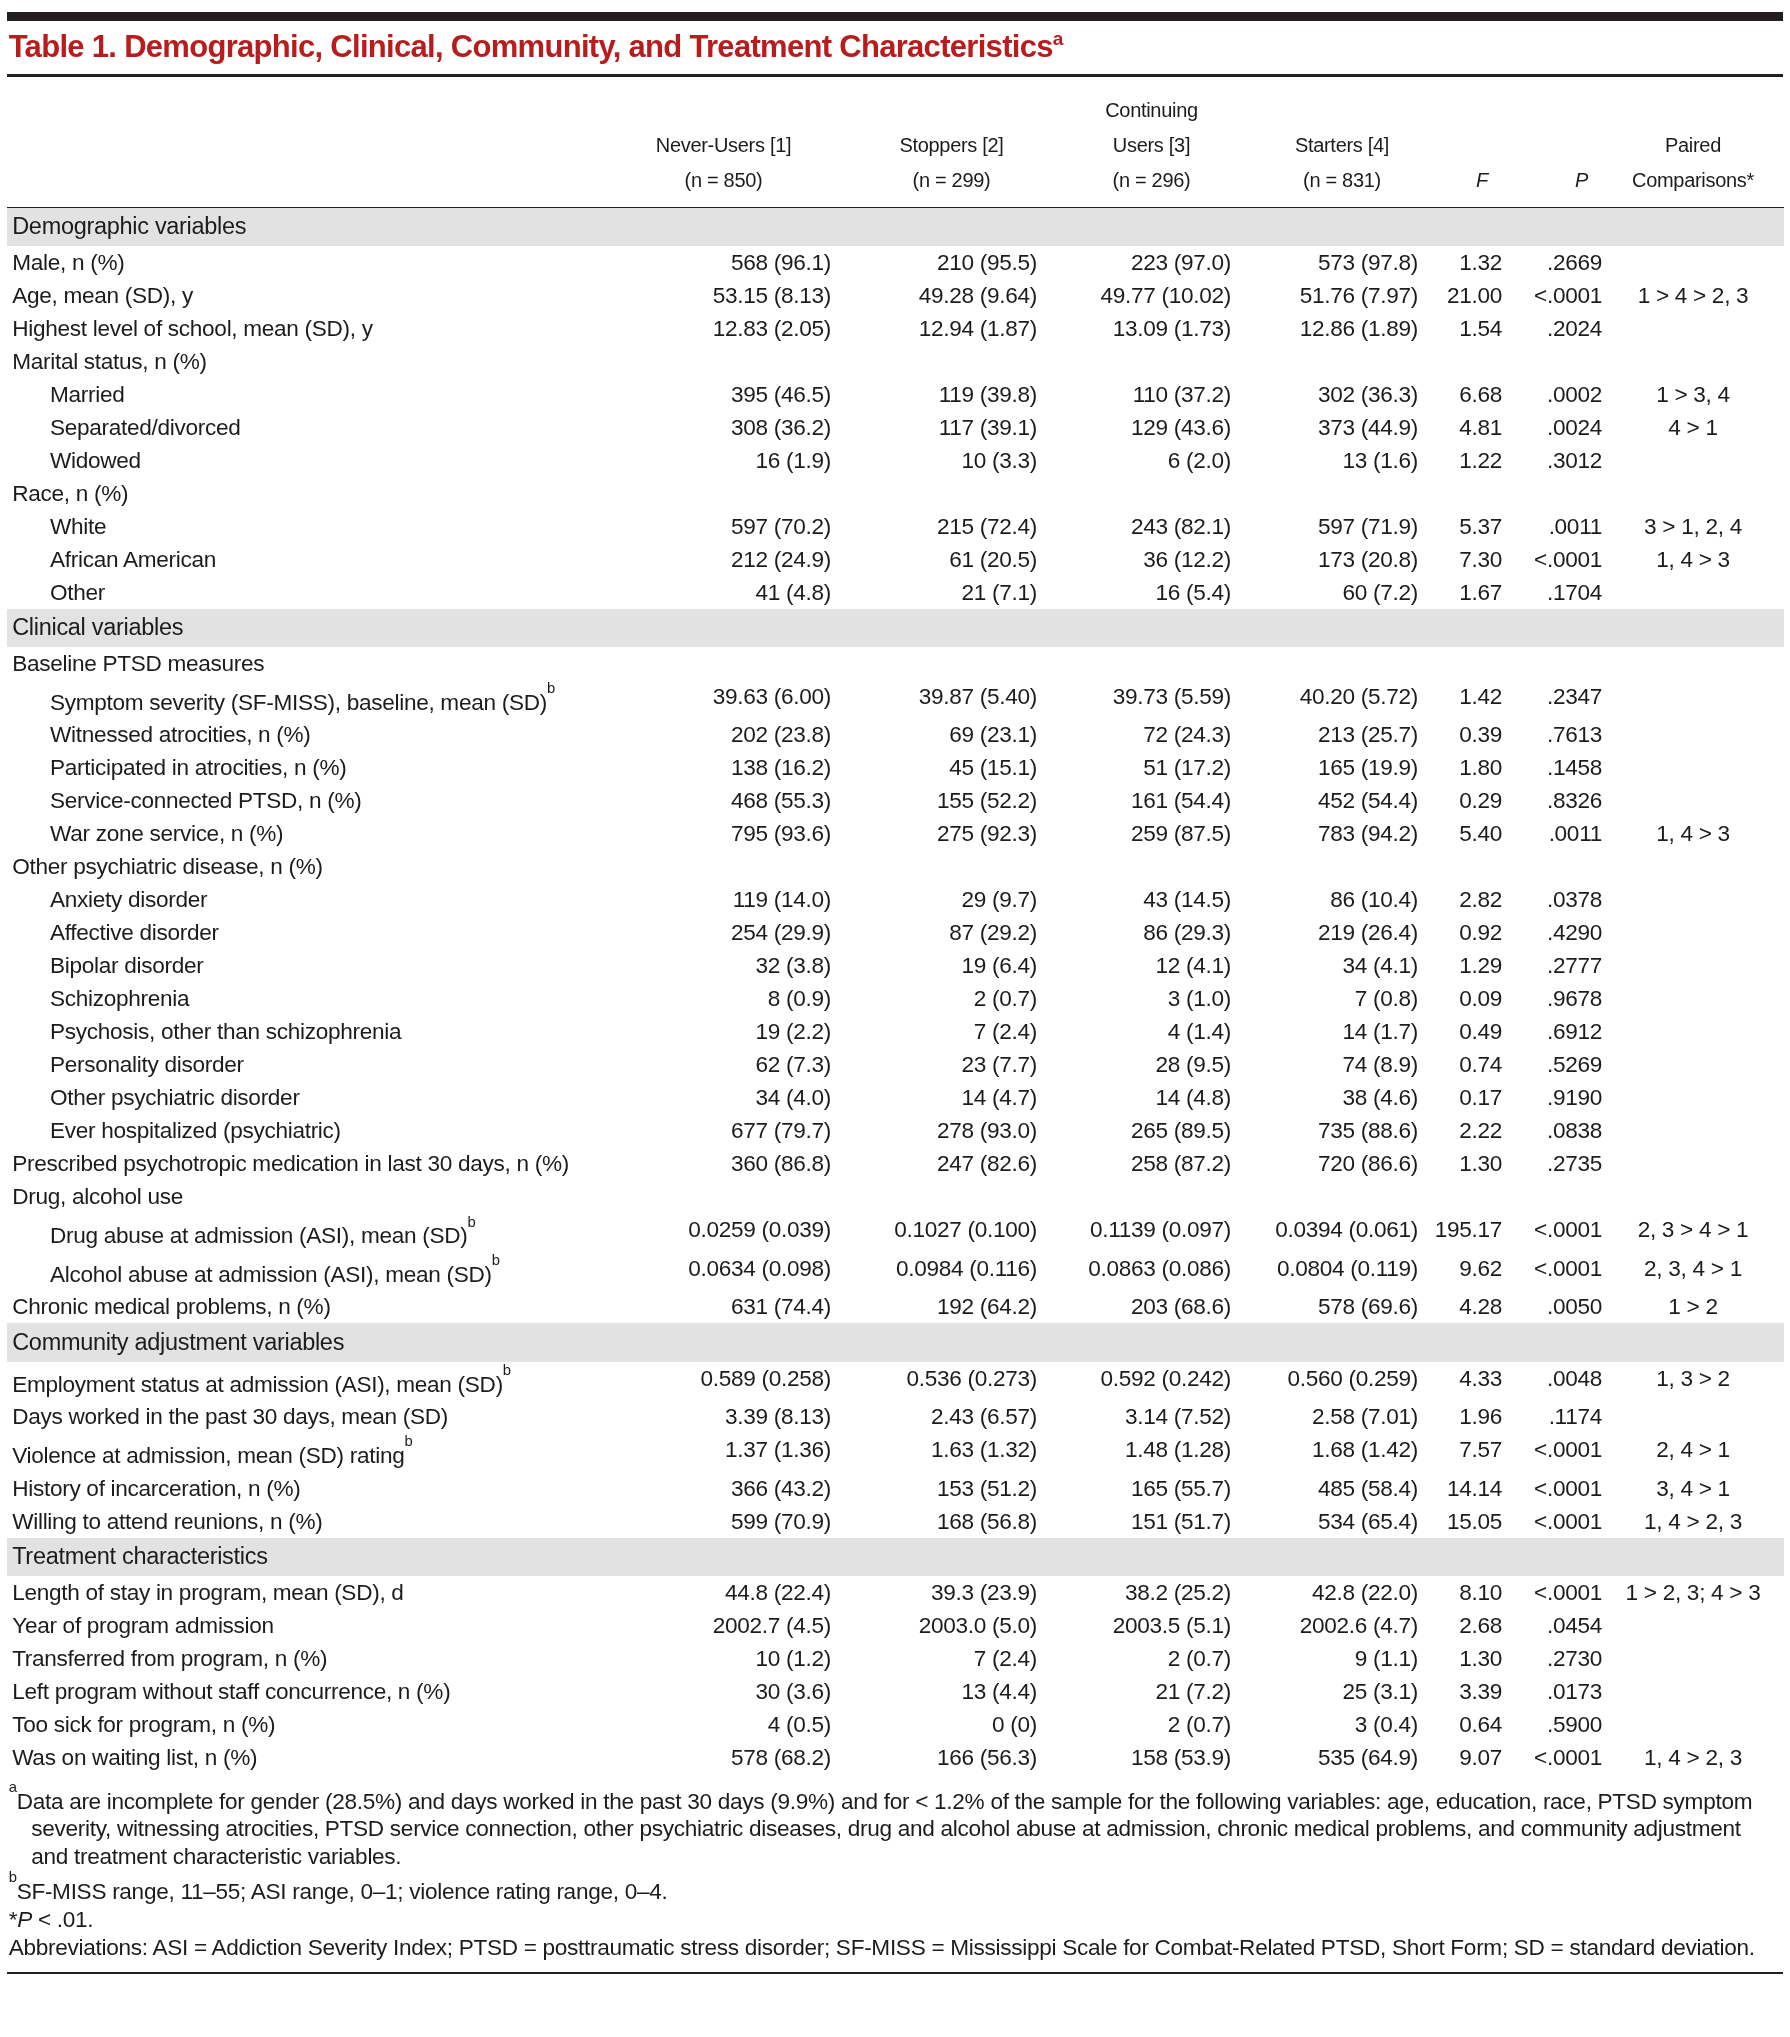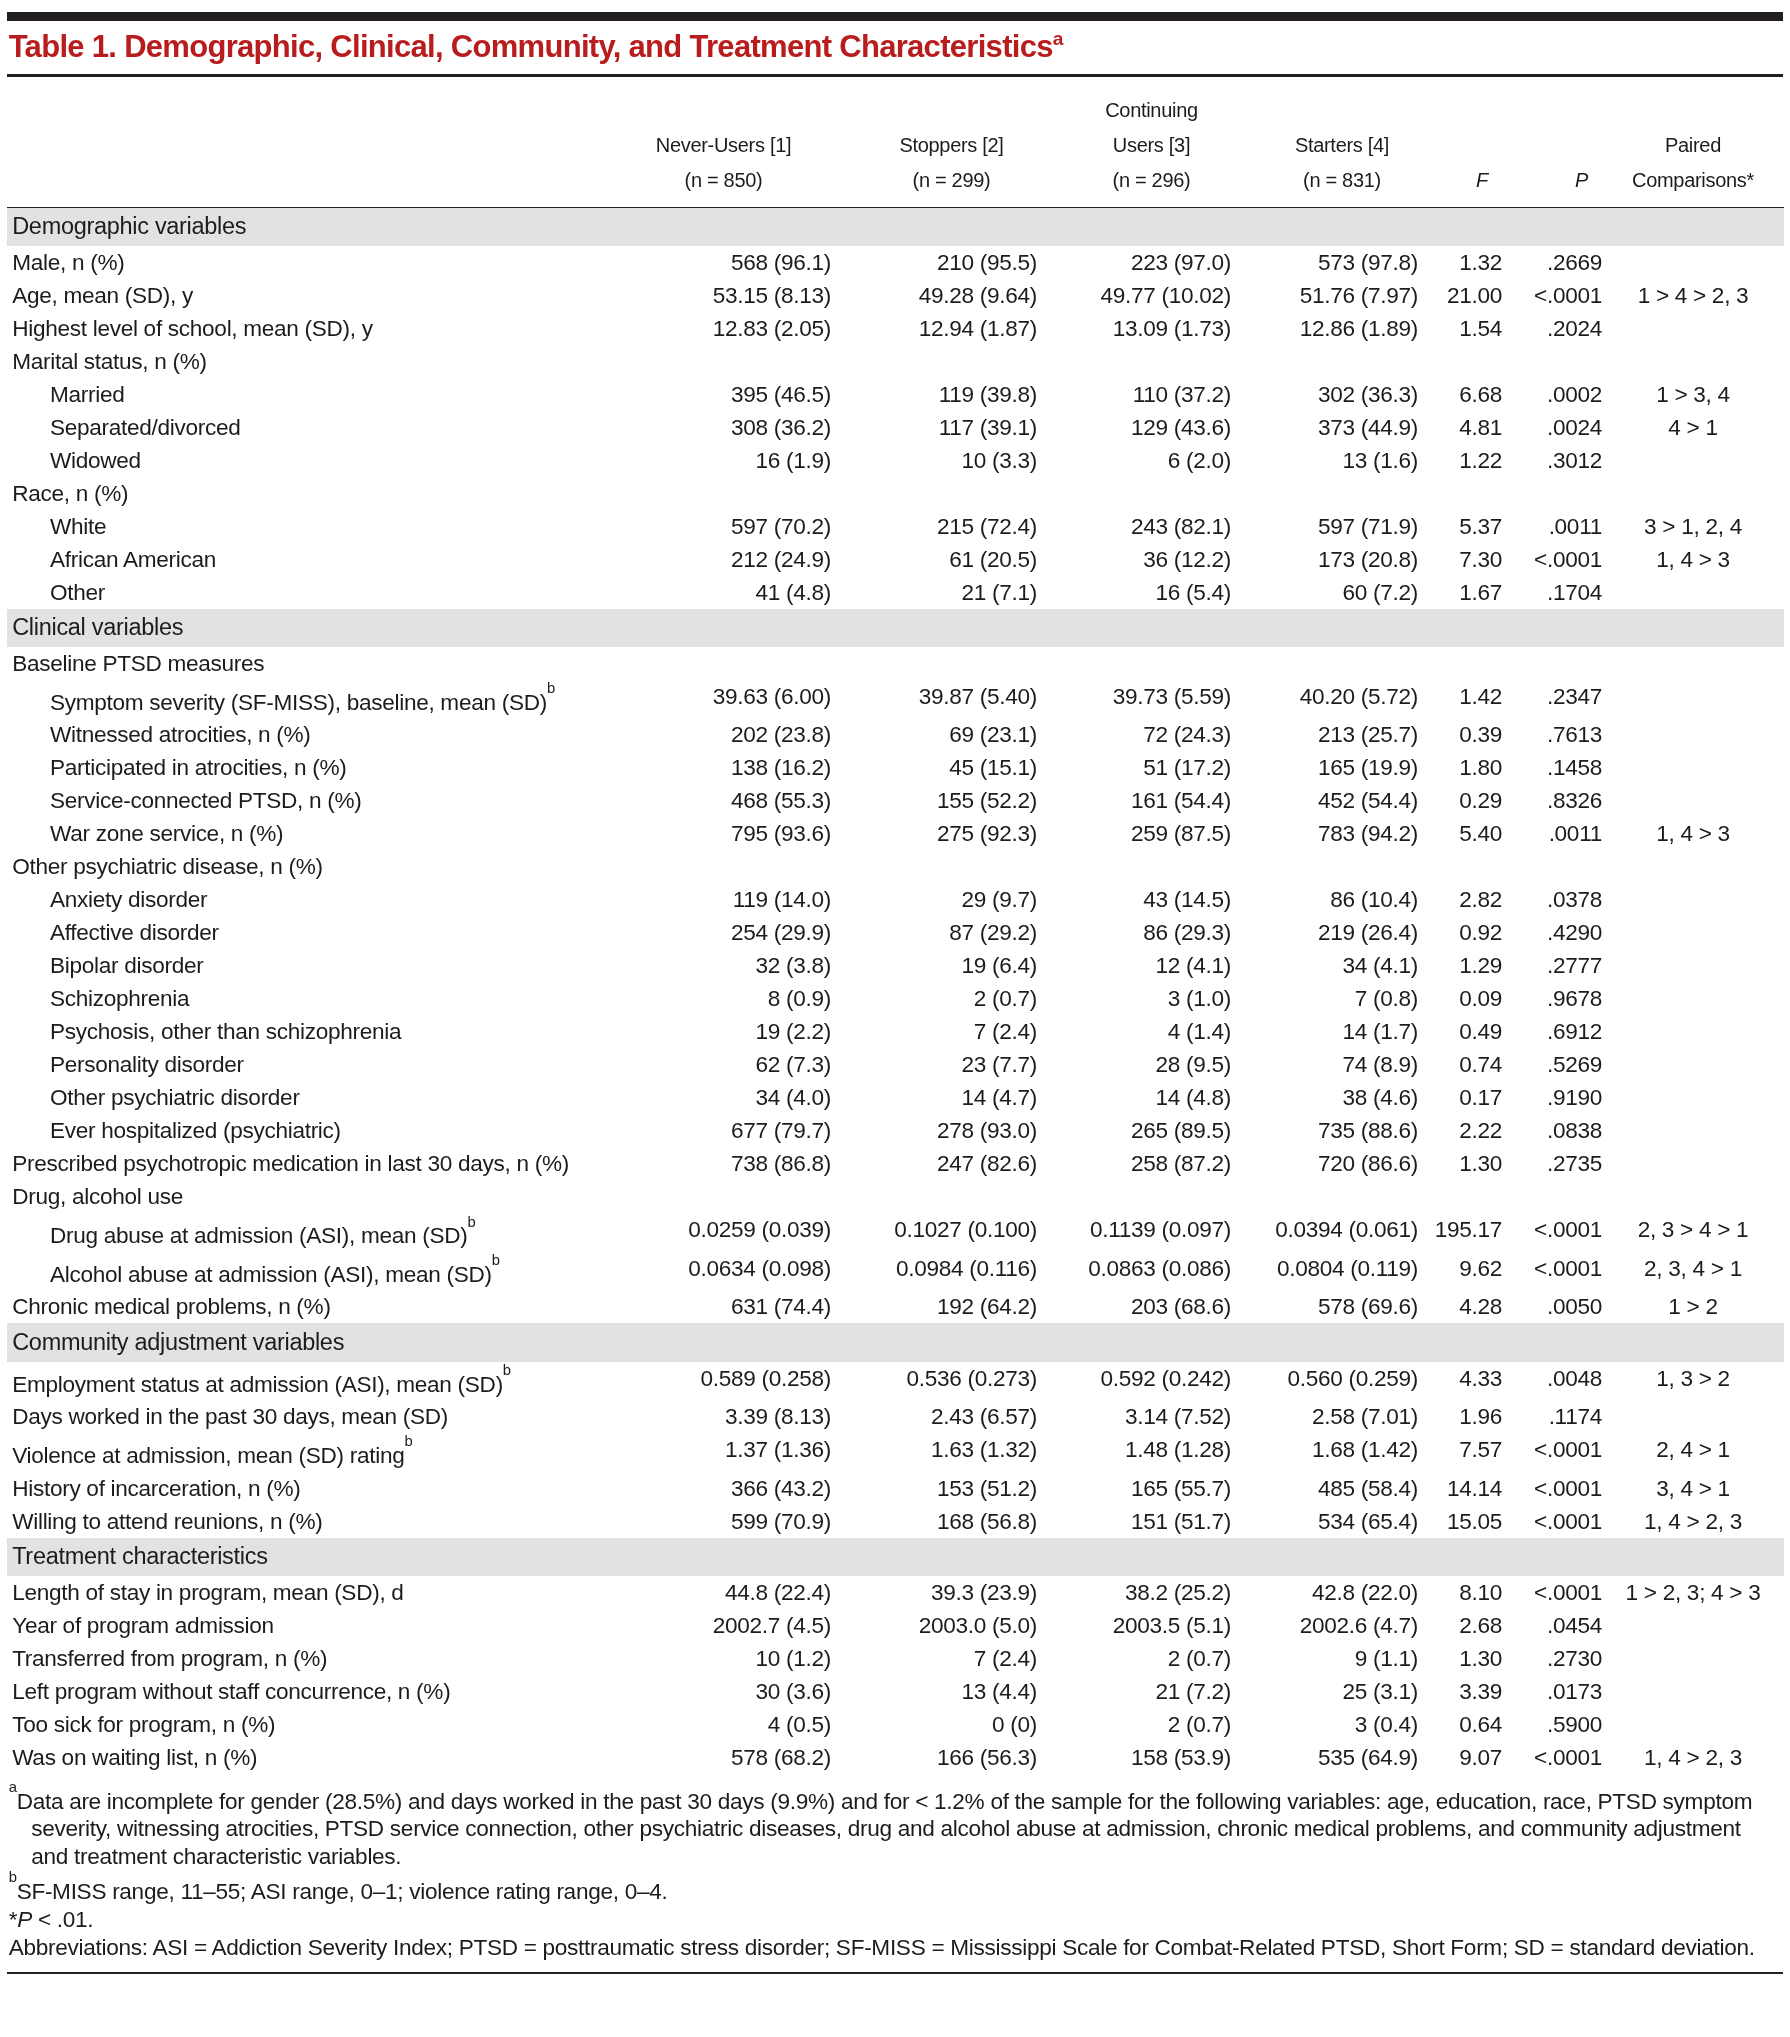--- a/index.html
+++ b/index.html
@@ -413,21 +413,21 @@
           <td class="num">265 (89.5)</td>
           <td class="num">735 (88.6)</td>
           <td class="num">2.22</td>
           <td class="num">.0838</td>
           <td class="cmp"></td>
         </tr>
         <tr>
           <td class="label wrap">
             <div class="lwrap"><span>Prescribed psychotropic medication in last 30 days, n (%)</span></div>
           </td>
-          <td class="num">738 (86.8)</td>
+          <td class="num">360 (86.8)</td>
           <td class="num">247 (82.6)</td>
           <td class="num">258 (87.2)</td>
           <td class="num">720 (86.6)</td>
           <td class="num">1.30</td>
           <td class="num">.2735</td>
           <td class="cmp"></td>
         </tr>
         <tr>
           <td class="label">
             <div class="lwrap"><span>Drug, alcohol use</span></div>

